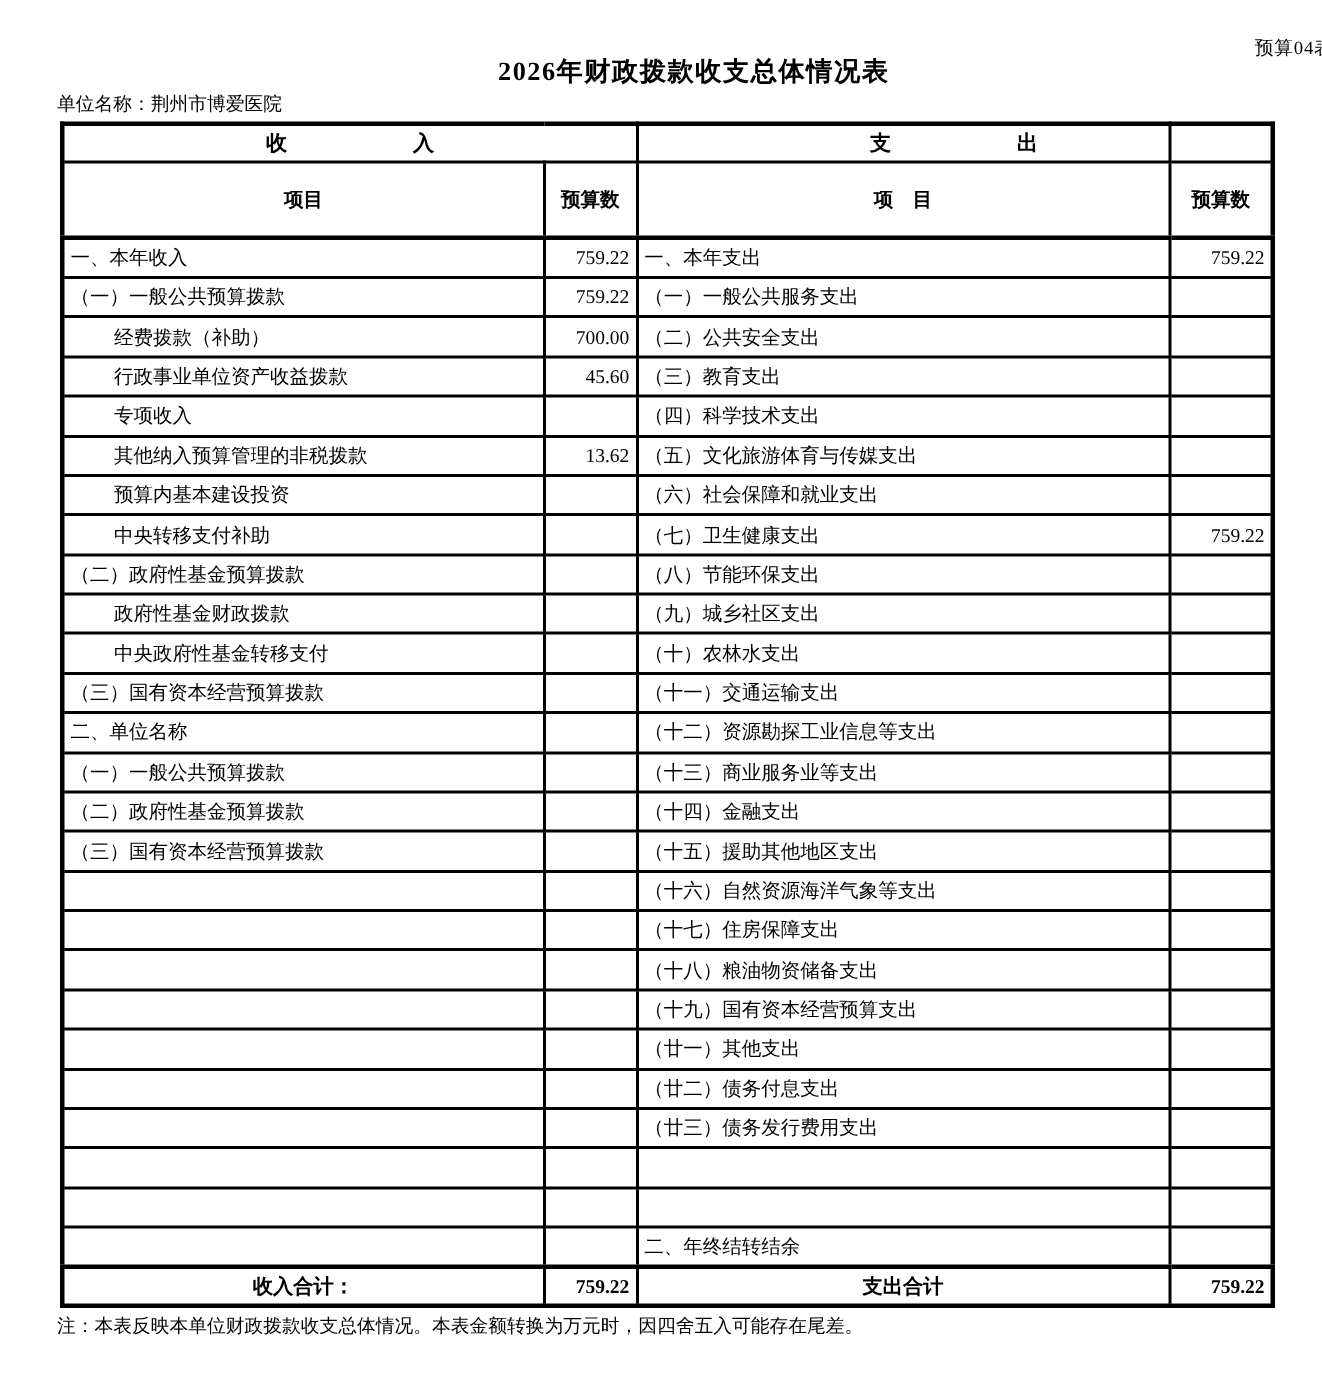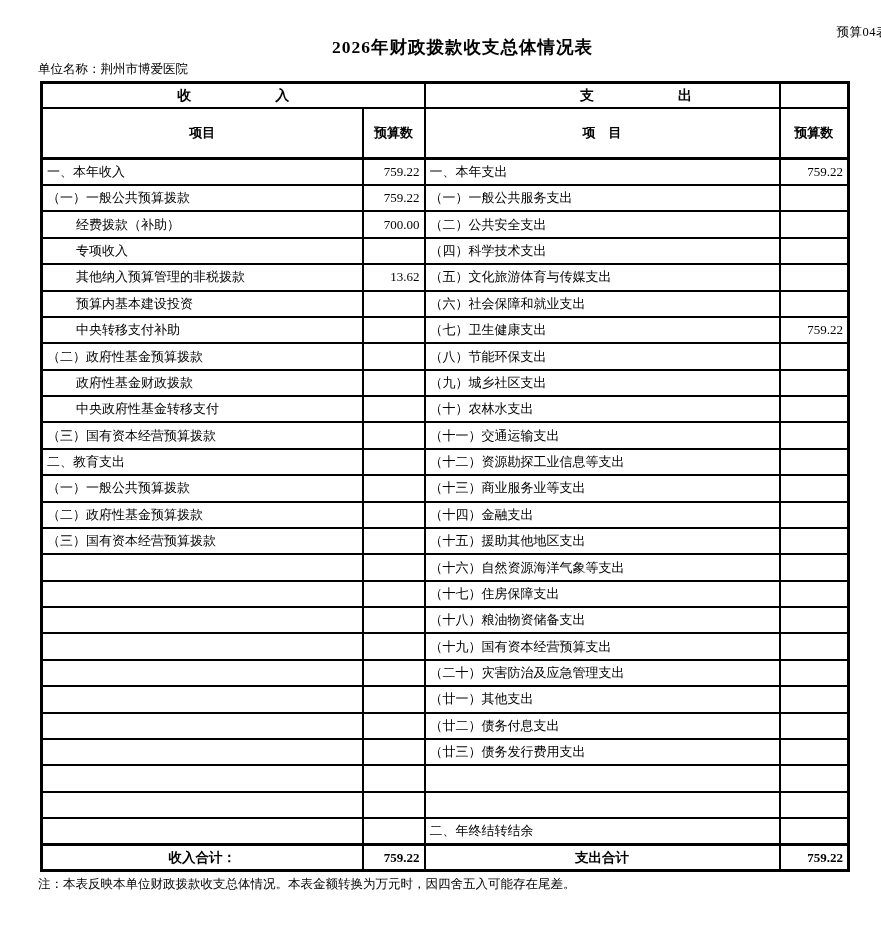--- a/index.html
+++ b/index.html
@@ -121,20 +121,26 @@
           <td class="item div-right">（一）一般公共服务支出</td>
           <td class="val"></td>
         </tr>
         <tr class="data-row">
           <td class="item indent">经费拨款（补助）</td>
           <td class="val div-left">700.00</td>
           <td class="item div-right">（二）公共安全支出</td>
           <td class="val"></td>
         </tr>
         <tr class="data-row">
+          <td class="item indent">行政事业单位资产收益拨款</td>
+          <td class="val div-left">45.60</td>
+          <td class="item div-right">（三）教育支出</td>
+          <td class="val"></td>
+        </tr>
+        <tr class="data-row">
           <td class="item indent">专项收入</td>
           <td class="val div-left"></td>
           <td class="item div-right">（四）科学技术支出</td>
           <td class="val"></td>
         </tr>
         <tr class="data-row">
           <td class="item indent">其他纳入预算管理的非税拨款</td>
           <td class="val div-left">13.62</td>
           <td class="item div-right">（五）文化旅游体育与传媒支出</td>
           <td class="val"></td>
@@ -169,21 +175,21 @@
           <td class="item div-right">（十）农林水支出</td>
           <td class="val"></td>
         </tr>
         <tr class="data-row">
           <td class="item">（三）国有资本经营预算拨款</td>
           <td class="val div-left"></td>
           <td class="item div-right">（十一）交通运输支出</td>
           <td class="val"></td>
         </tr>
         <tr class="data-row">
-          <td class="item">二、教育支出</td>
+          <td class="item">二、单位名称</td>
           <td class="val div-left"></td>
           <td class="item div-right">（十二）资源勘探工业信息等支出</td>
           <td class="val"></td>
         </tr>
         <tr class="data-row">
           <td class="item">（一）一般公共预算拨款</td>
           <td class="val div-left"></td>
           <td class="item div-right">（十三）商业服务业等支出</td>
           <td class="val"></td>
         </tr>
@@ -214,26 +220,20 @@
         <tr class="data-row">
           <td class="item"></td>
           <td class="val div-left"></td>
           <td class="item div-right">（十八）粮油物资储备支出</td>
           <td class="val"></td>
         </tr>
         <tr class="data-row">
           <td class="item"></td>
           <td class="val div-left"></td>
           <td class="item div-right">（十九）国有资本经营预算支出</td>
-          <td class="val"></td>
-        </tr>
-        <tr class="data-row">
-          <td class="item"></td>
-          <td class="val div-left"></td>
-          <td class="item div-right">（二十）灾害防治及应急管理支出</td>
           <td class="val"></td>
         </tr>
         <tr class="data-row">
           <td class="item"></td>
           <td class="val div-left"></td>
           <td class="item div-right">（廿一）其他支出</td>
           <td class="val"></td>
         </tr>
         <tr class="data-row">
           <td class="item"></td>

